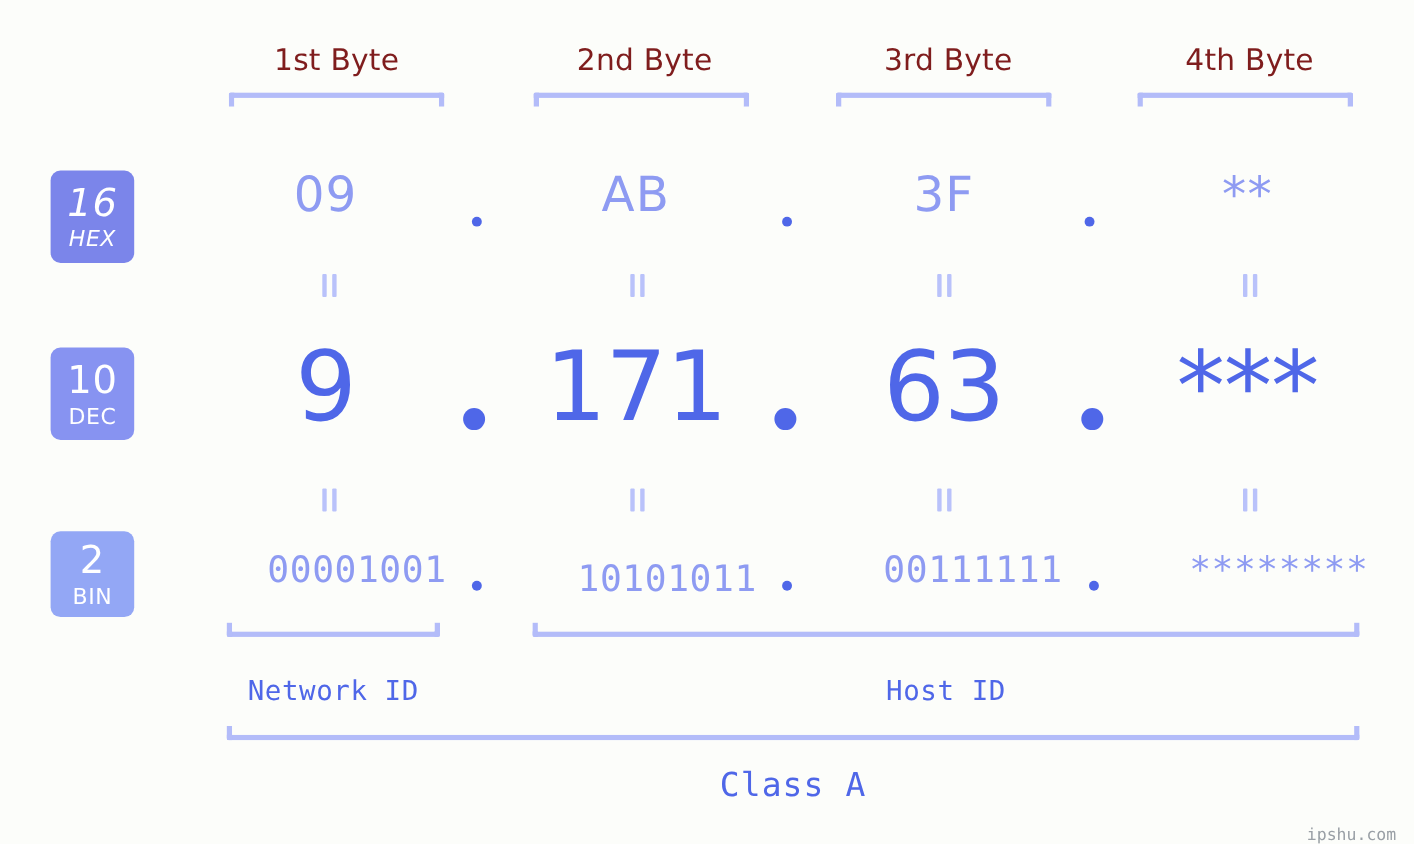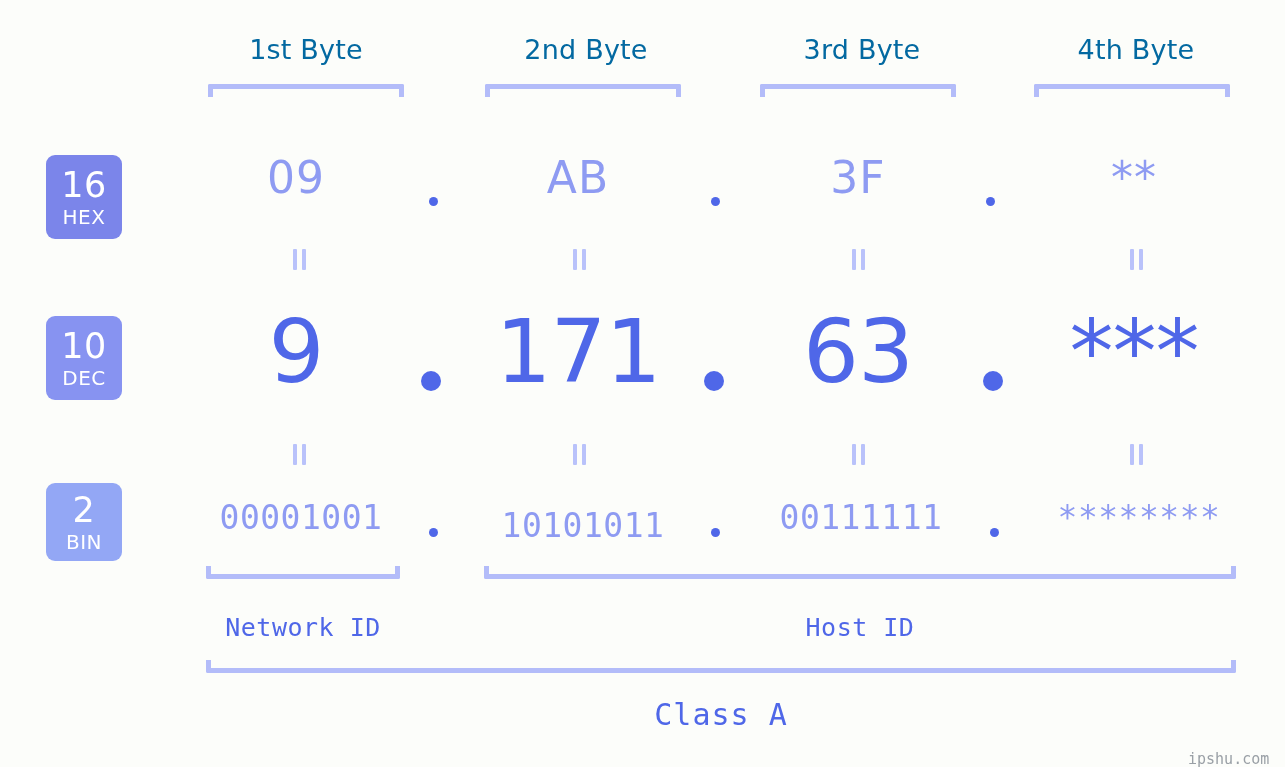--- a/index.html
+++ b/index.html
@@ -16,25 +16,26 @@
   #stage {
     position: relative;
     width: 1285px;
     height: 767px;
   }
 
   
   .byte-header {
     position: absolute;
     text-align: center;
-    color: #0369a1;
+    color: #7f1d1d;
     font-size: 27px;
     font-family: "DejaVu Sans", sans-serif;
     letter-spacing: 0.2px;
     white-space: nowrap;
+    margin-top: 6px;
   }
 
   
   .bracket-down {
     position: absolute;
     border-top: 5px solid #b3bcf9;
     border-left: 5px solid #b3bcf9;
     border-right: 5px solid #b3bcf9;
     height: 13px;
     box-sizing: border-box;
@@ -92,20 +93,21 @@
     font-size: 88px;
     font-family: "DejaVu Sans", sans-serif;
     font-weight: 400;
     letter-spacing: -1px;
   }
   .row-bin .val {
     color: #8e9bf2;
     font-size: 33px;
     font-family: "DejaVu Sans Mono", monospace;
     letter-spacing: 0.5px;
+    text-align: right;
   }
 
   
   .dot {
     position: absolute;
     border-radius: 50%;
     background: #4f67e8;
   }
   .dot-sm { width: 9px; height: 9px; }
   .dot-lg { width: 20px; height: 20px; }
@@ -164,21 +166,21 @@
   <div class="byte-header" style="left:196px; top:34px; width:220px;">1st Byte</div>
   <div class="byte-header" style="left:476px; top:34px; width:220px;">2nd Byte</div>
   <div class="byte-header" style="left:752px; top:34px; width:220px;">3rd Byte</div>
   <div class="byte-header" style="left:1026px; top:34px; width:220px;">4th Byte</div>
 
   <div class="bracket-down" style="left:208px; top:84px; width:196px;"></div>
   <div class="bracket-down" style="left:485px; top:84px; width:196px;"></div>
   <div class="bracket-down" style="left:760px; top:84px; width:196px;"></div>
   <div class="bracket-down" style="left:1034px; top:84px; width:196px;"></div>
 
-  <div class="base-badge" style="left:46px; top:155px; height:84px; background:#7b85ea;">
+  <div class="base-badge" style="left:46px; top:155px; height:84px; background:#7b85ea;font-style:italic;">
     <span class="num">16</span>
     <span class="lbl">HEX</span>
   </div>
 
   <div class="base-badge" style="left:46px; top:316px; height:84px; background:#8793f1;text-align:center;">
     <span class="num">10</span>
     <span class="lbl">DEC</span>
   </div>
 
   <div class="base-badge" style="left:46px; top:483px; height:78px; background:#93a7f5;">

